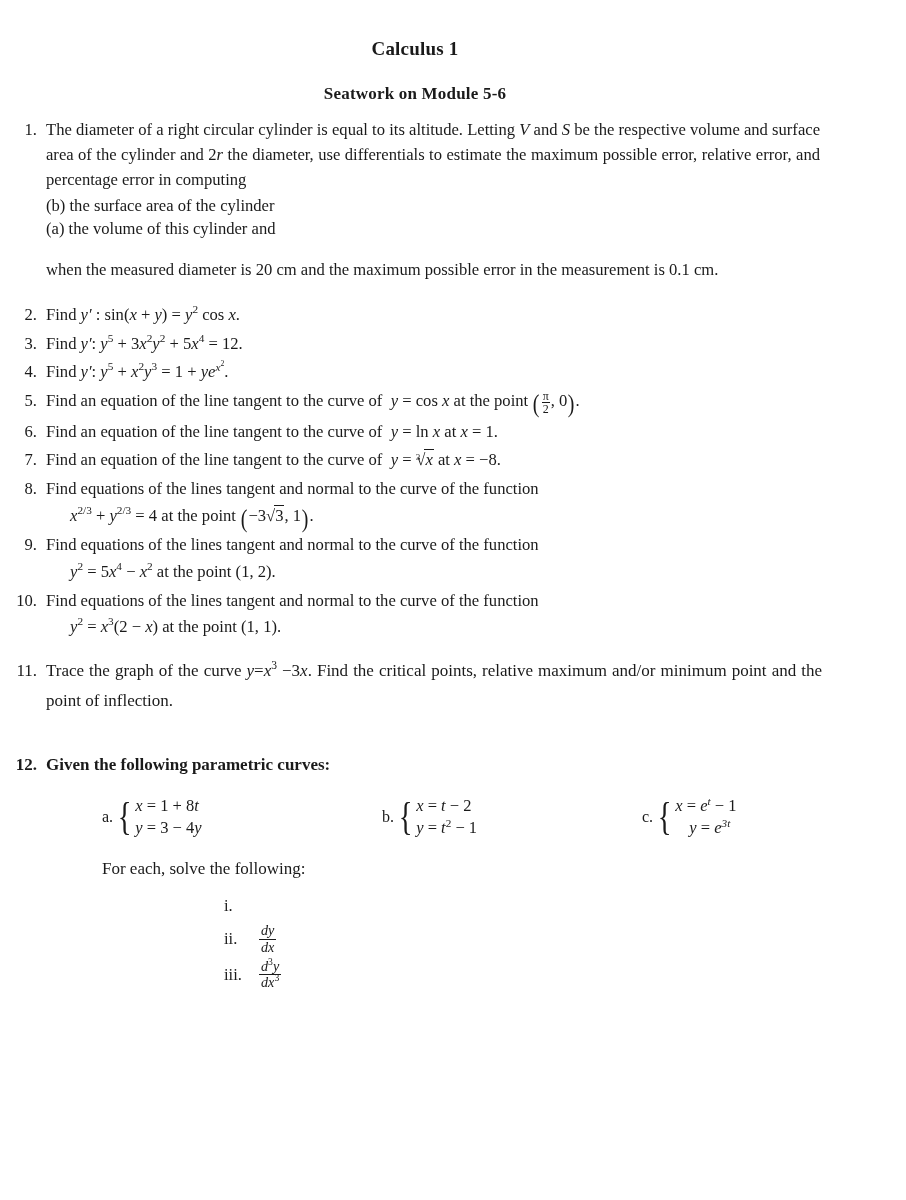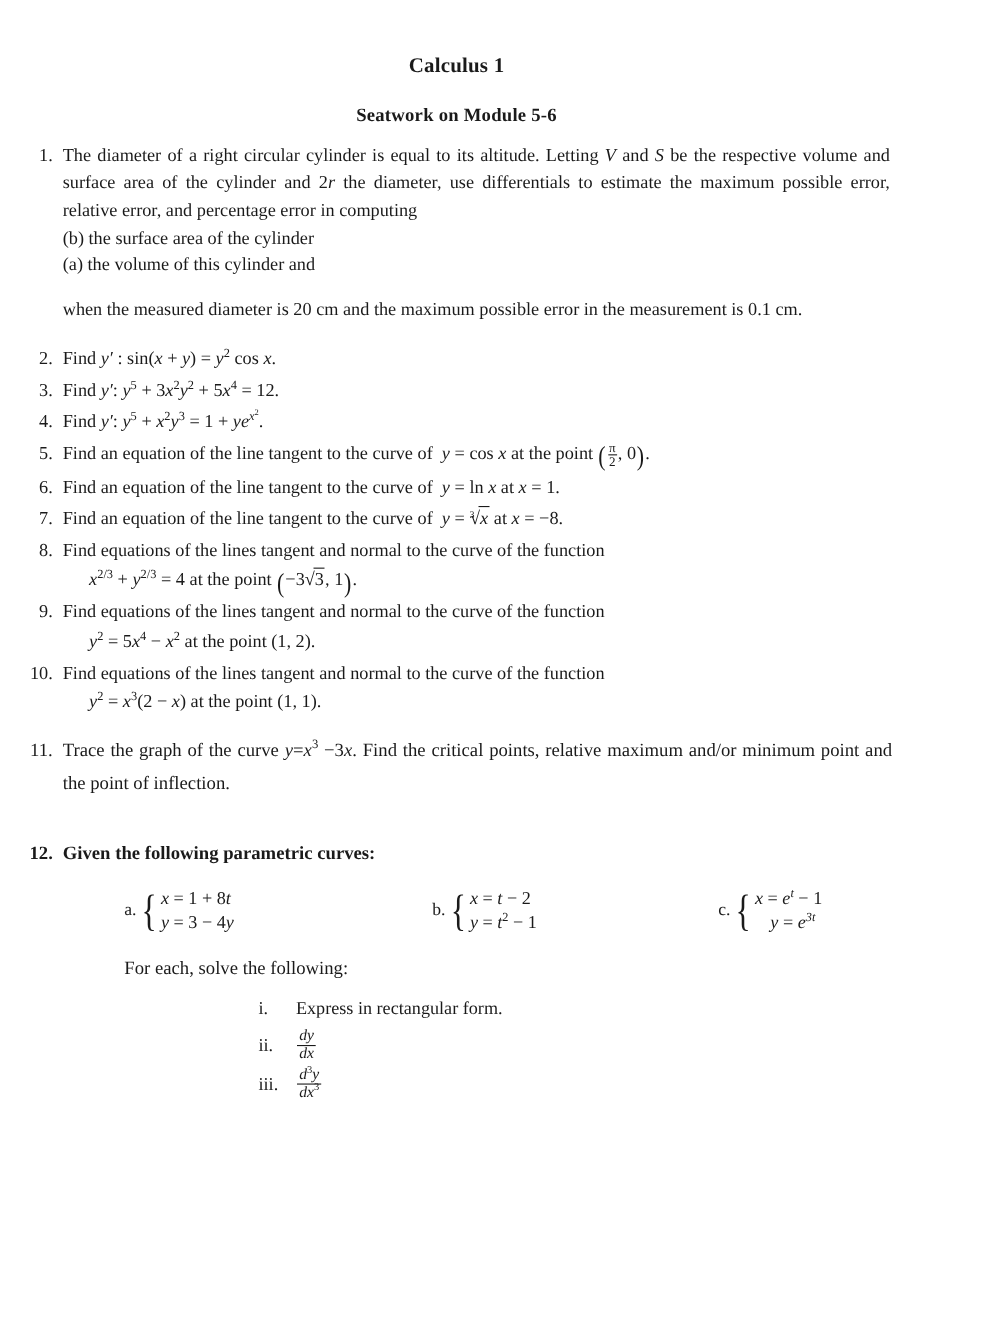--- a/index.html
+++ b/index.html
@@ -12,21 +12,21 @@
     height: 1200px;
     font-family: "Liberation Serif", "DejaVu Serif", serif;
     color: #1a1a1a;
     overflow: hidden;
     position: relative;
   }
   .page {
     position: relative;
     width: 830px;
     height: 1200px;
-    padding: 13px;
+    padding: 2px;
     box-sizing: border-box;
   }
 
   
   .doc-title {
     text-align: center;
     font-weight: bold;
     font-size: 19px;
     margin: 0;
     padding-top: 36px;
@@ -333,21 +333,20 @@
         <span class="eq"><span class="mi">y</span> = <span class="mi">e</span><sup class="it">3t</sup></span>
       </span>
     </div>
   </div>
 
   <div class="foreach">For each, solve the following:</div>
 
   <div class="sub-roman">
     <div class="rrow">
       <span class="rmark">i.</span>
-      <span class="rbody">Express in rectangular form.</span>
     </div>
     <div class="rrow">
       <span class="rmark">ii.</span>
       <span class="rbody">
         <span class="frac">
           <span class="num mi">dy</span>
           <span class="den mi">dx</span>
         </span>
       </span>
     </div>

